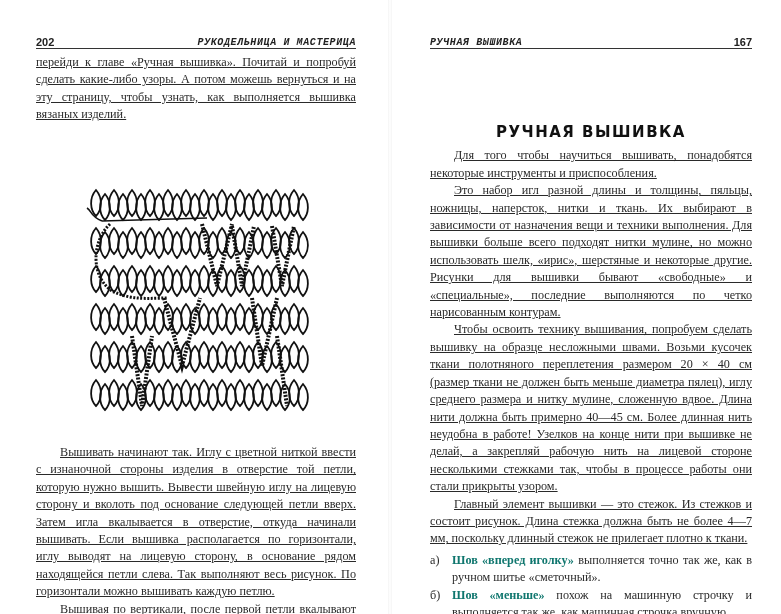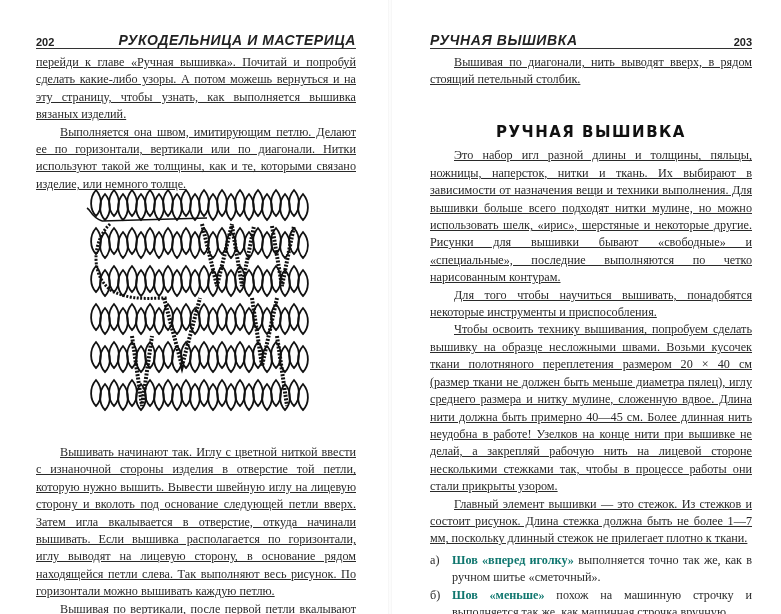--- a/index.html
+++ b/index.html
@@ -21,22 +21,22 @@
     .running-head {
       position: absolute; top: 32px; height: 16px;
       display: flex; justify-content: space-between; align-items: flex-end;
       border-bottom: 1.4px solid #333;
       font-size: 11px;
     }
     .page.left .running-head { left: 36px; width: 320px; text-align: center; }
     .page.right .running-head { left: 40px; width: 322px; }
     .folio { font-weight: bold; font-family: "Liberation Sans", sans-serif; font-size: 11px; color: #222; }
     .running-title {
-      font-family: Liberation Sans, sans-serif; font-style: italic; font-weight: bold;
-      font-size: 14px; letter-spacing: 0.6px; color: #222;
+      font-family: Liberation Mono, monospace; font-style: italic; font-weight: bold;
+      font-size: 10px; letter-spacing: 0.6px; color: #222;
     }
     .text-block { position: absolute; font-size: 12.2px; line-height: 17.4px; text-align: justify; }
     .page.left .text-block { left: 36px; width: 320px; }
     .page.right .text-block { left: 40px; width: 322px; }
     .text-block p { margin: 0; text-indent: 0; text-decoration: underline; }
     .text-block p.indent { text-indent: 24px; }
     .chapter-title {
       text-align: center; font-family: "DejaVu Sans", sans-serif; font-weight: bold;
       font-size: 15px; letter-spacing: 1.5px; margin: 0 0 6px 0; color: #111;
     }
@@ -55,21 +55,20 @@
 <div class="spread">
 
   <div class="page left">
     <div class="running-head">
       <span class="folio">202</span>
       <span class="running-title">РУКОДЕЛЬНИЦА И МАСТЕРИЦА</span>
     </div>
 
     <div class="text-block" style="top:54px;">
       <p>перейди к главе «Ручная вышивка». Почитай и попробуй сделать какие-либо узоры. А потом можешь вернуться и на эту страницу, чтобы узнать, как выполняется вышивка вязаных изделий.</p>
-      <p class="indent">Выполняется она швом, имитирующим петлю. Делают ее по горизонтали, вертикали или по диагонали. Нитки используют такой же толщины, как и те, которыми связано изделие, или немного толще.</p>
     </div>
 
     <div class="figure">
       <svg viewBox="0 0 238 232">
         <defs>
           <g id="loop">
             <path d="M0,0 C-7,8 -6,20 0,26 C6,20 7,8 0,0 Z" fill="none" stroke="#111" stroke-width="1.8"></path>
           </g>
         </defs>
 
@@ -246,33 +245,32 @@
       <p class="indent">Вышивать начинают так. Иглу с цветной ниткой ввести с изнаночной стороны изделия в отверстие той петли, которую нужно вышить. Вывести швейную иглу на лицевую сторону и вколоть под основание следующей петли вверх. Затем игла вкалывается в отверстие, откуда начинали вышивать. Если вышивка располагается по горизонтали, иглу выводят на лицевую сторону, в основание рядом находящейся петли слева. Так выполняют весь рисунок. По горизонтали можно вышивать каждую петлю.</p>
       <p class="indent">Вышивая по вертикали, после первой петли вкалывают иглу вверх, в основание следующей петли. Если вышивать через петлю, вышивка получится нежней. Можно брать по</p>
     </div>
   </div>
 
   <div class="gutter"></div>
 
   <div class="page right">
     <div class="running-head">
       <span class="running-title">РУЧНАЯ ВЫШИВКА</span>
-      <span class="folio">203</span>
+      <span class="folio">167</span>
     </div>
 
     <div class="text-block" style="top:54px;">
-      <p class="indent">Вышивая по диагонали, нить выводят вверх, в рядом стоящий петельный столбик.</p>
     </div>
 
     <div class="text-block" style="top:124px;">
       <div class="chapter-title">РУЧНАЯ ВЫШИВКА</div>
+      <p class="indent">Для того чтобы научиться вышивать, понадобятся некоторые инструменты и приспособления.</p>
       <p class="indent">Это набор игл разной длины и толщины, пяльцы, ножницы, наперсток, нитки и ткань. Их выбирают в зависимости от назначения вещи и техники выполнения. Для вышивки больше всего подходят нитки мулине, но можно использовать шелк, «ирис», шерстяные и некоторые другие. Рисунки для вышивки бывают «свободные» и «специальные», последние выполняются по четко нарисованным контурам.</p>
-      <p class="indent">Для того чтобы научиться вышивать, понадобятся некоторые инструменты и приспособления.</p>
       <p class="indent">Чтобы освоить технику вышивания, попробуем сделать вышивку на образце несложными швами. Возьми кусочек ткани полотняного переплетения размером 20 × 40 см (размер ткани не должен быть меньше диаметра пялец), иглу среднего размера и нитку мулине, сложенную вдвое. Длина нити должна быть примерно 40—45 см. Более длинная нить неудобна в работе! Узелков на конце нити при вышивке не делай, а закрепляй рабочую нить на лицевой стороне несколькими стежками так, чтобы в процессе работы они стали прикрыты узором.</p>
-      <p class="indent">Главный элемент вышивки — это стежок. Из стежков и состоит рисунок. Длина стежка должна быть не более 1—7 мм, поскольку длинный стежок не прилегает плотно к ткани.</p>
+      <p class="indent">Главный элемент вышивки — это стежок. Из стежков и состоит рисунок. Длина стежка должна быть не более 4—7 мм, поскольку длинный стежок не прилегает плотно к ткани.</p>
       <div style="height:4px"></div>
       <div class="list-item">
         <span class="list-marker">а)</span>
         <span class="list-body"><b>Шов «вперед иголку»</b><span> выполняется точно так же, как в ручном шитье «сметочный».</span></span>
       </div>
       <div class="list-item">
         <span class="list-marker">б)</span>
         <span class="list-body"><b>Шов «меньше»</b><span> похож на машинную строчку и выполняется так же, как машинная строчка вручную.</span></span>
       </div>
 

